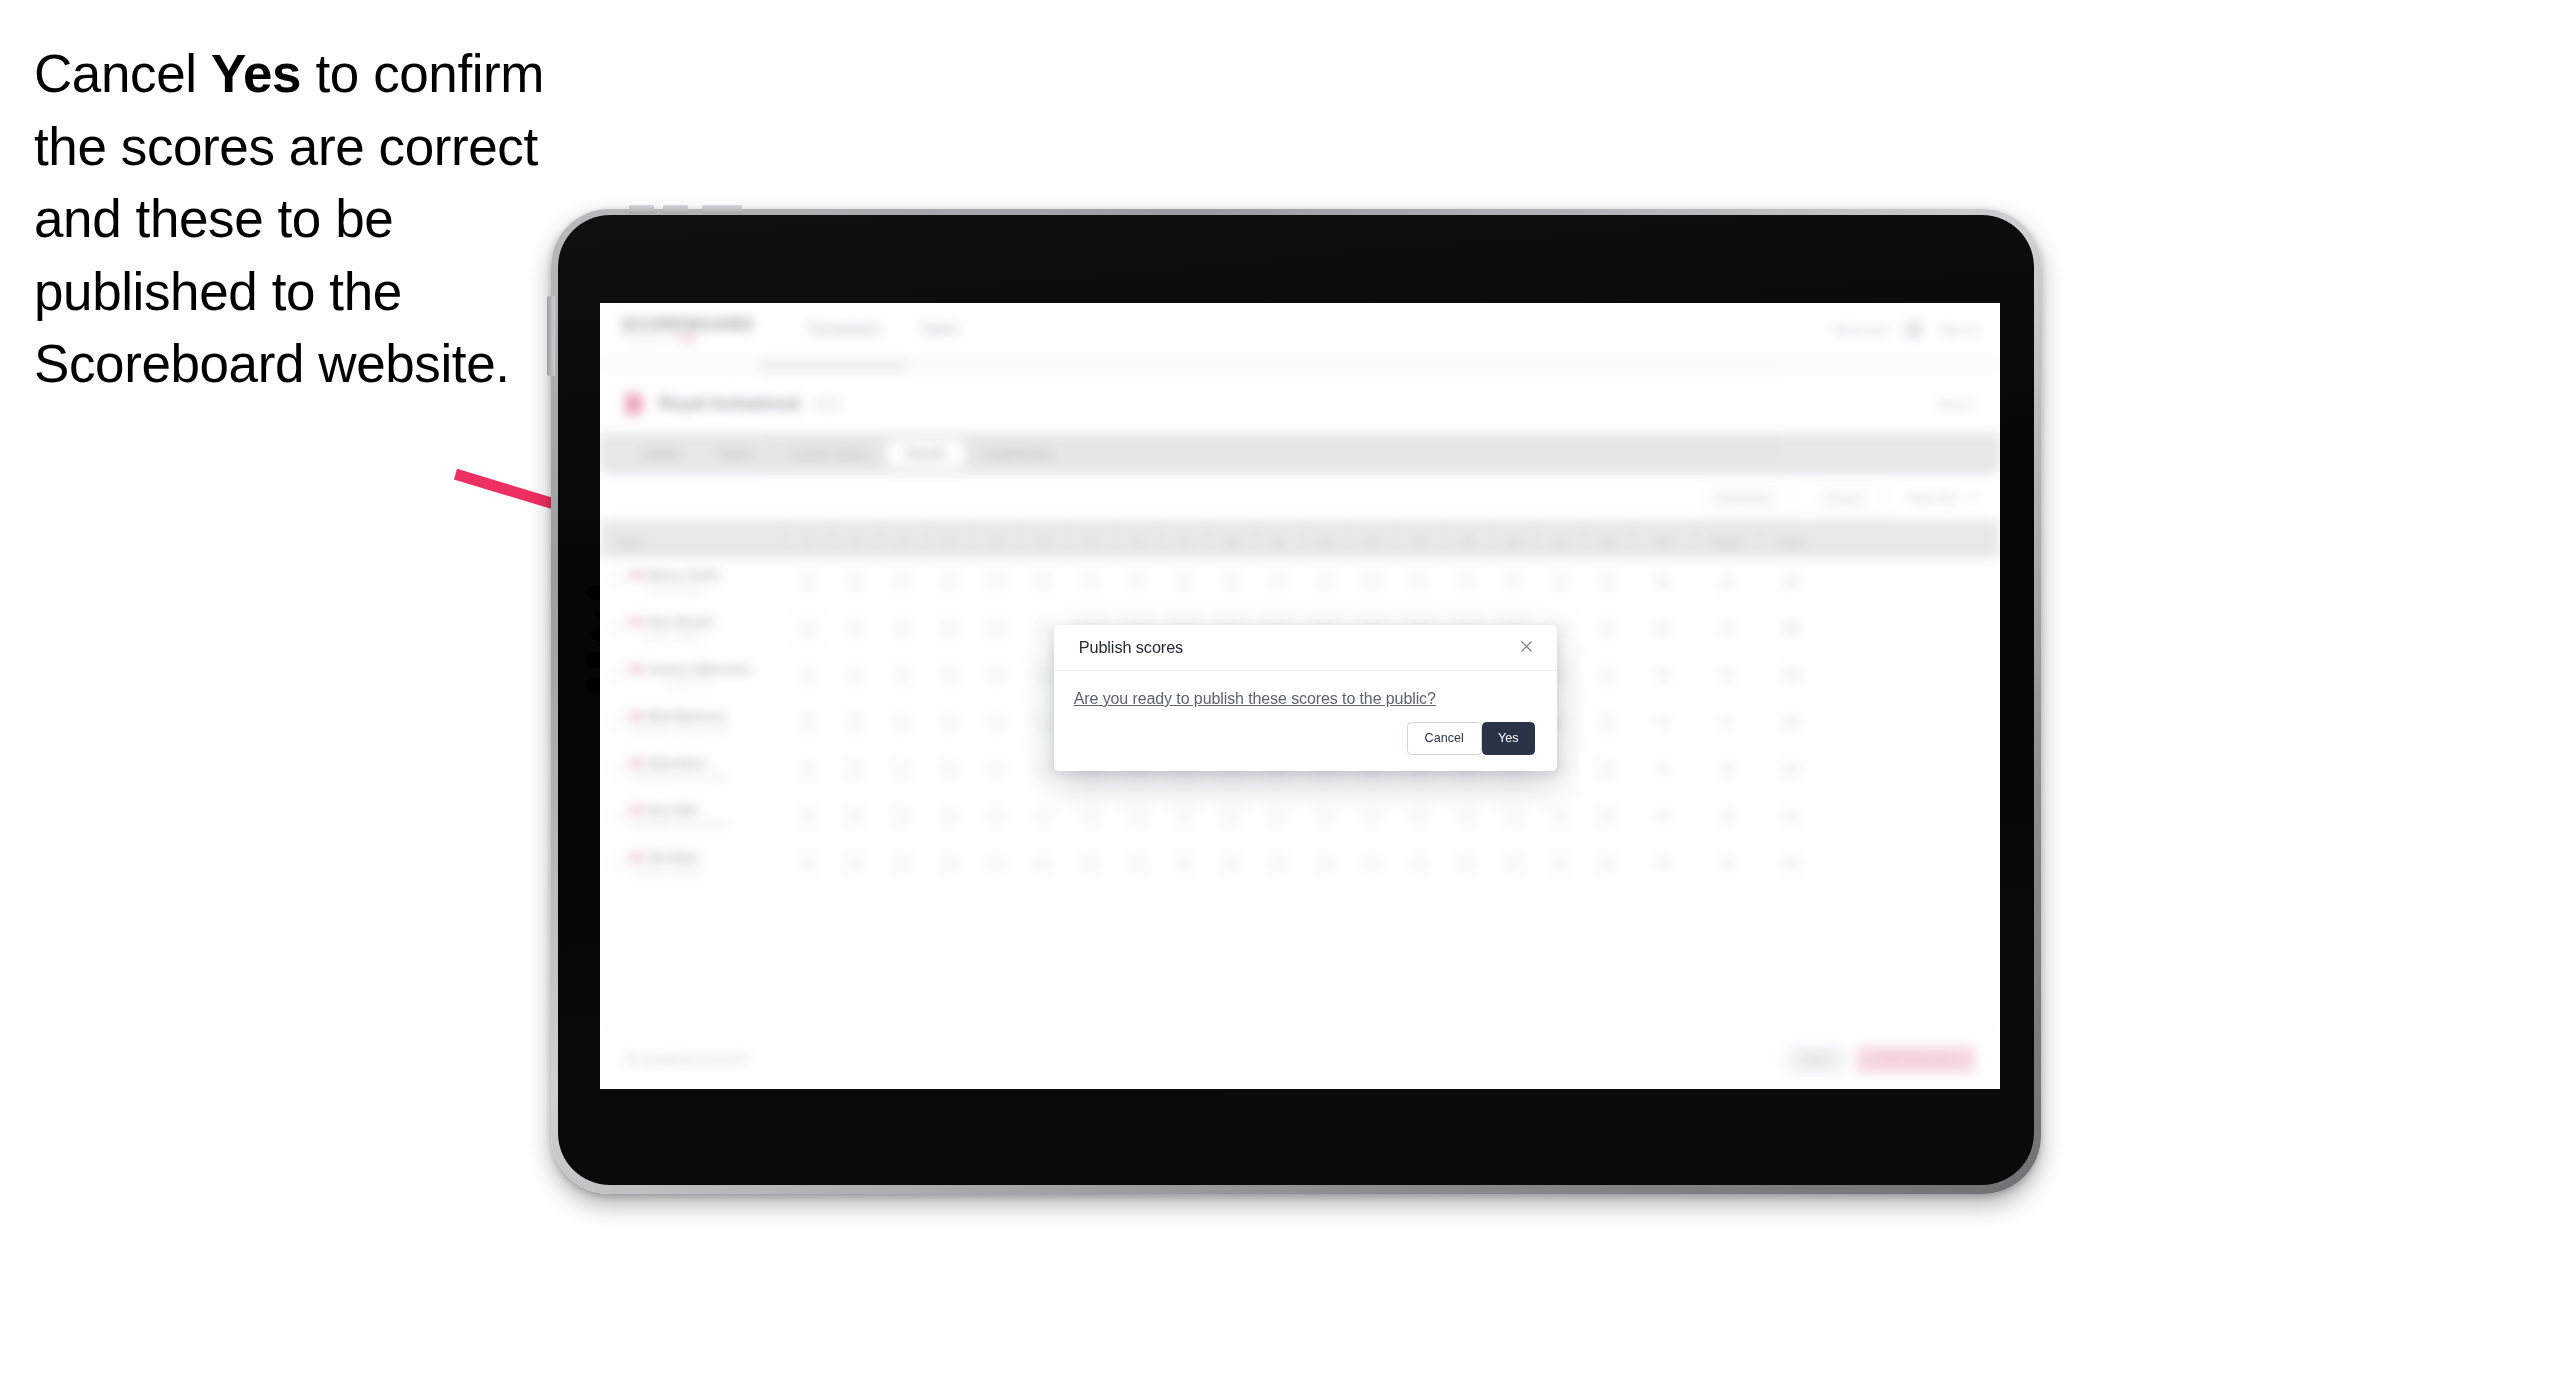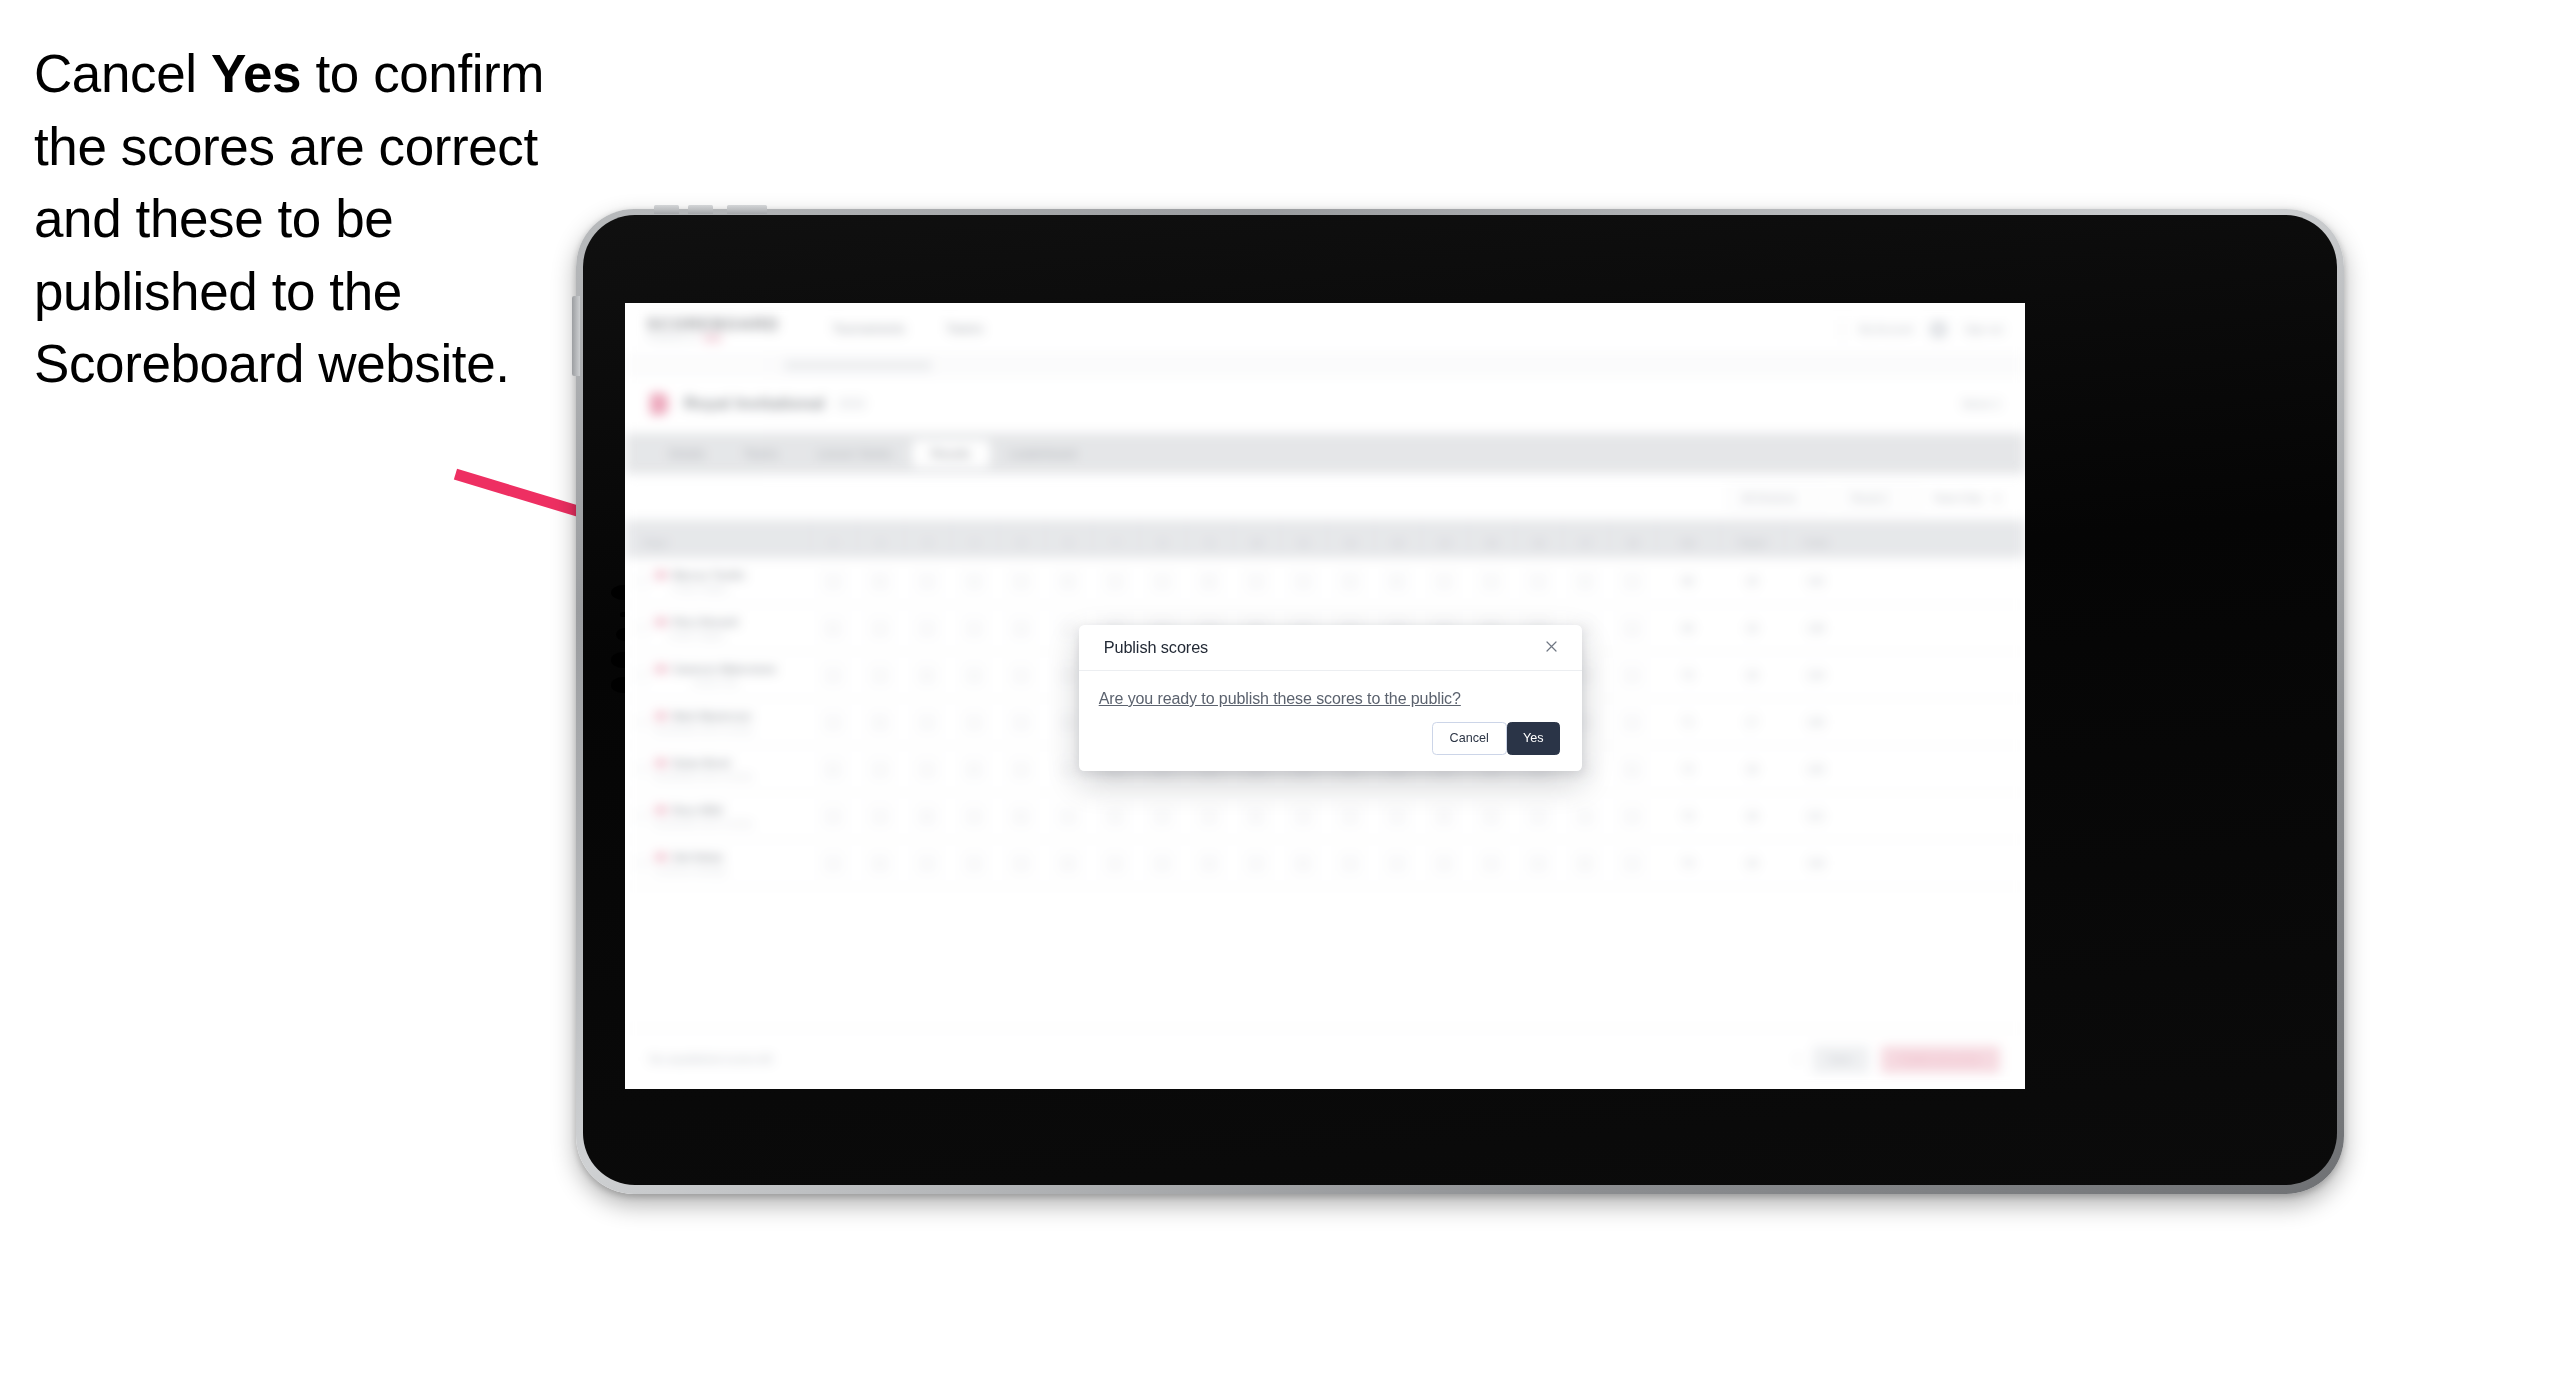--- a/index.html
+++ b/index.html
@@ -41,23 +41,22 @@
     width: 2576px;
     height: 1386px;
     pointer-events: none;
   }
 
   
   #tablet {
     position: absolute;
     left: 551px;
     top: 209px;
-    width: 1768px;
+    width: 1490px;
     height: 985px;
-    margin-left: 25px;
   }
 
   
   .device-rim {
     position: absolute;
     inset: 0;
     border-radius: 58px;
     background: linear-gradient(150deg, #b9bbbd 0%, #9a9c9f 20%, #cfd1d3 48%, #8c8e91 78%, #6f7174 100%);
     box-shadow: 0 10.4px 25px rgba(0,0,0,0.30), 0 2.2px 6.7px rgba(0,0,0,0.18);
   }

